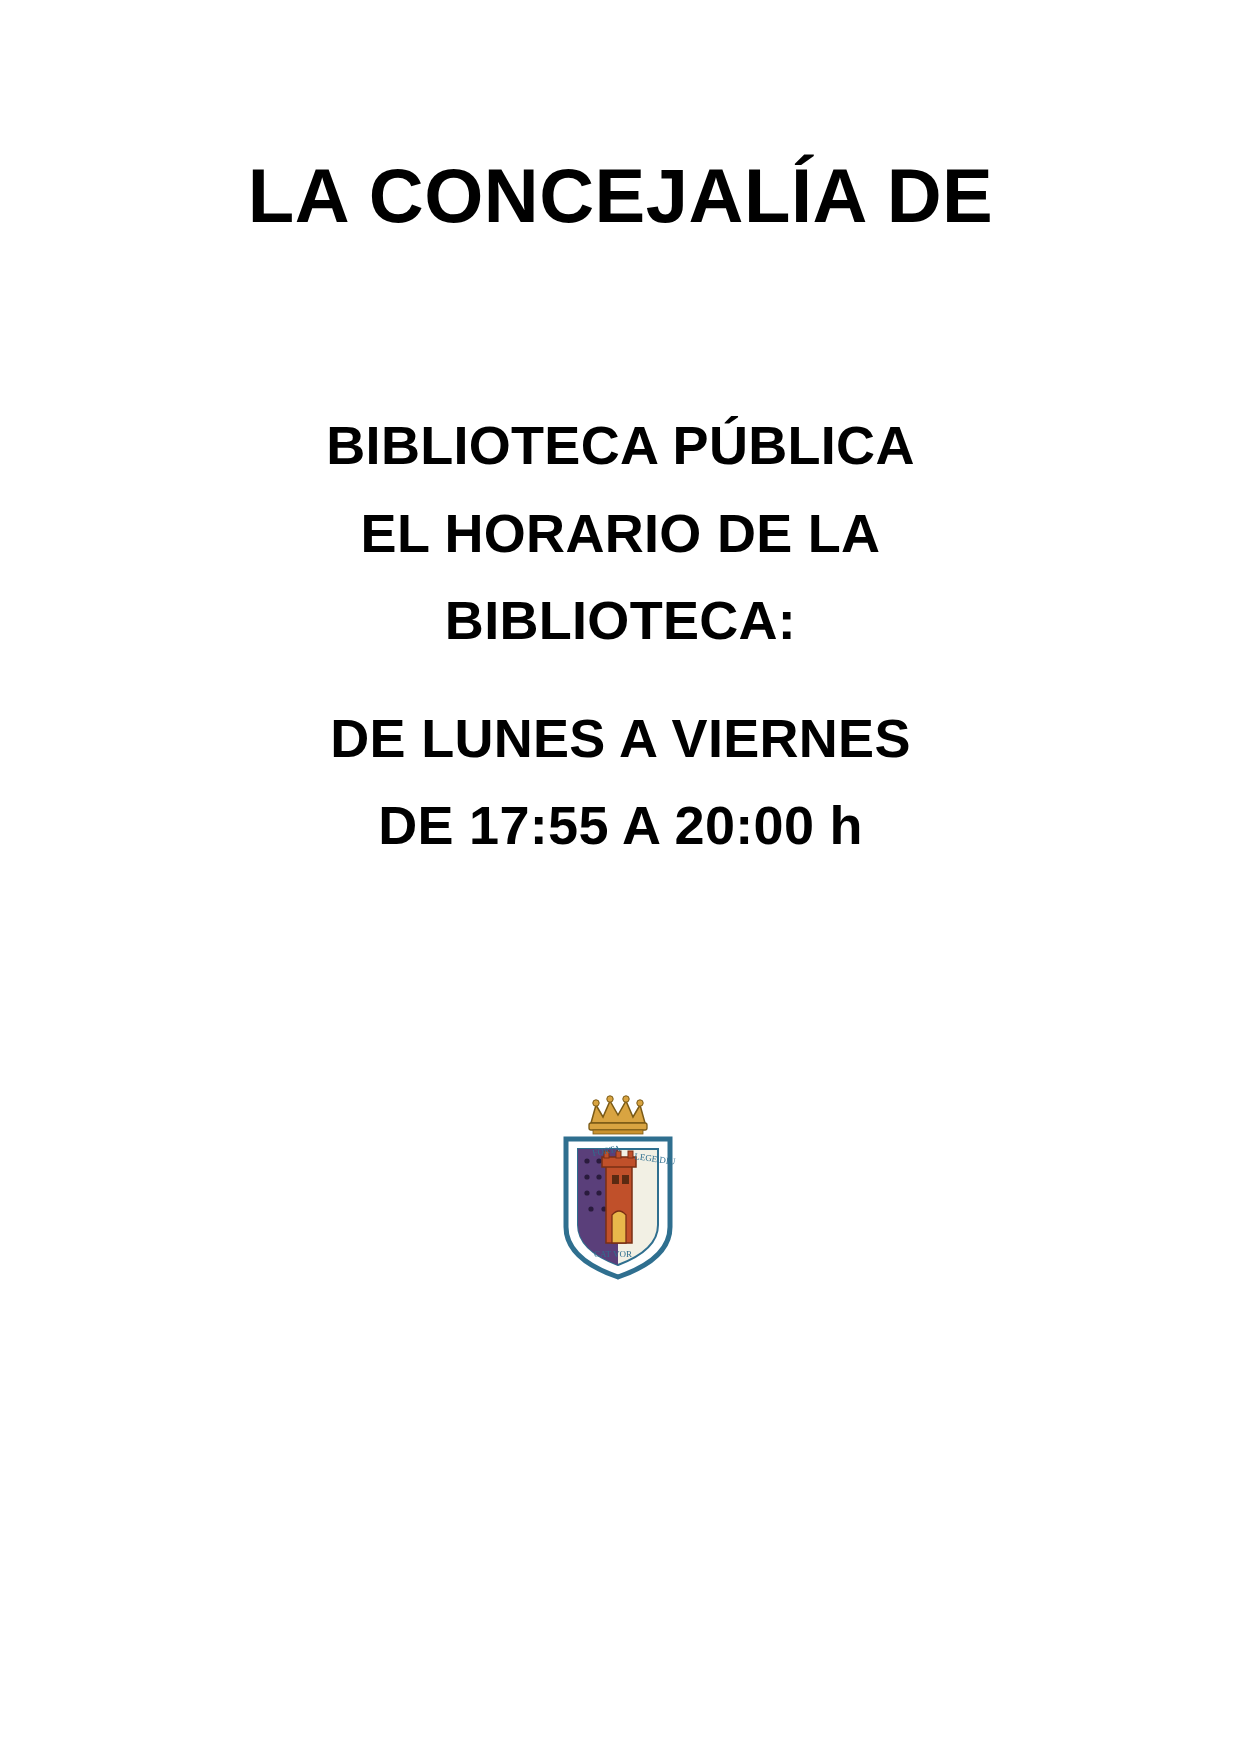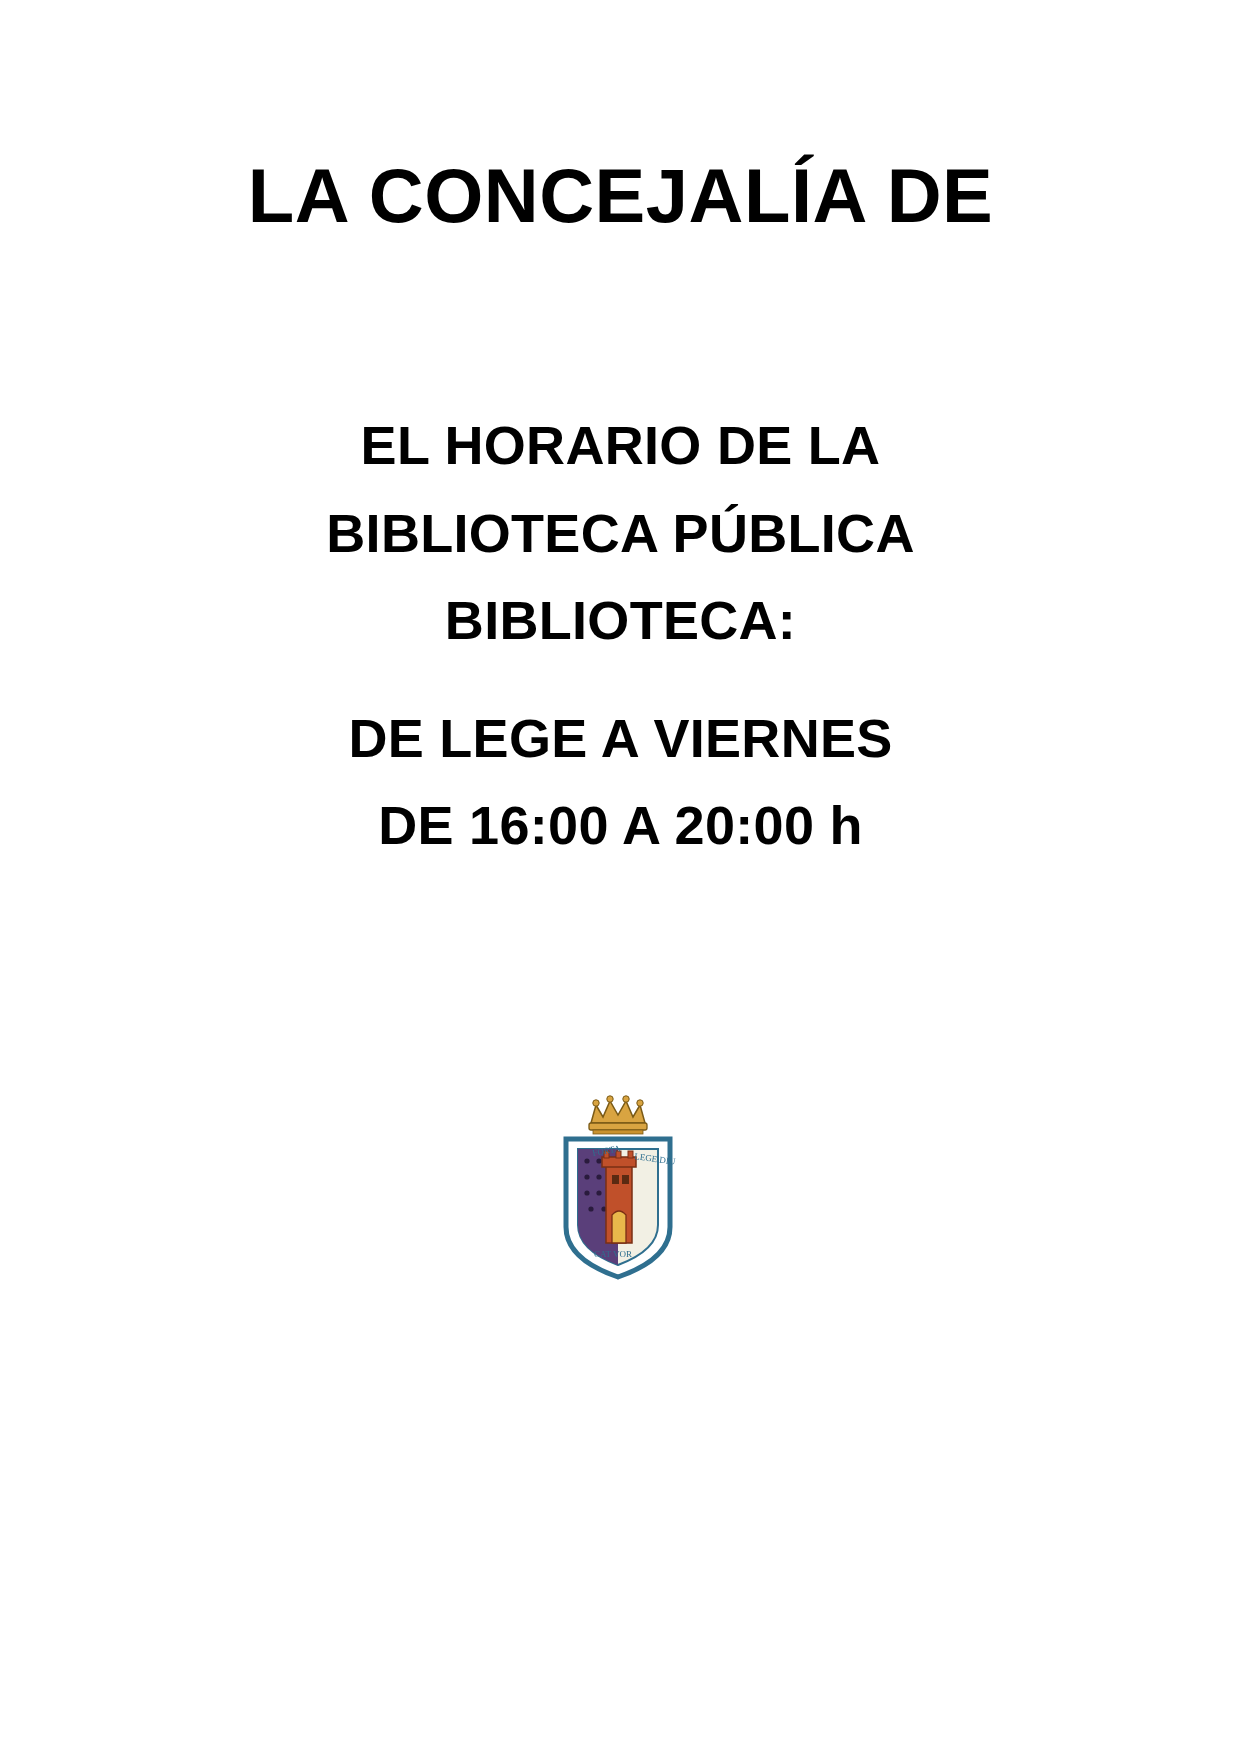--- a/index.html
+++ b/index.html
@@ -64,26 +64,26 @@
 
 <div class="page">
 
   <div class="title-block">
     <div class="title-line">LA CONCEJALÍA DE</div>
   </div>
 
   <div class="spacer-1"></div>
 
   <div class="body-block">
+    <div class="body-line">BIBLIOTECA PÚBLICA</div>
     <div class="body-line">EL HORARIO DE LA</div>
-    <div class="body-line">BIBLIOTECA PÚBLICA</div>
     <div class="body-line">BIBLIOTECA:</div>
     <div class="spacer-2"></div>
-    <div class="body-line">DE LEGE A VIERNES</div>
-    <div class="body-line">DE 16:00 A 20:00 h</div>
+    <div class="body-line">DE LUNES A VIERNES</div>
+    <div class="body-line">DE 17:55 A 20:00 h</div>
   </div>
 
   <div class="crest-wrap">
     <svg width="150" height="196" viewBox="0 0 150 196" xmlns="http://www.w3.org/2000/svg" aria-label="coat of arms">
 
       <g>
         <path d="M45 36 L50 18 L57 30 L64 14 L72 28 L80 14 L87 30 L94 18 L99 36 Z" fill="#d9a441" stroke="#7a5a16" stroke-width="1.5"></path>
         <circle cx="50" cy="16" r="3.2" fill="#d9a441" stroke="#7a5a16" stroke-width="1"></circle>
         <circle cx="64" cy="12" r="3.2" fill="#d9a441" stroke="#7a5a16" stroke-width="1"></circle>
         <circle cx="80" cy="12" r="3.2" fill="#d9a441" stroke="#7a5a16" stroke-width="1"></circle>

